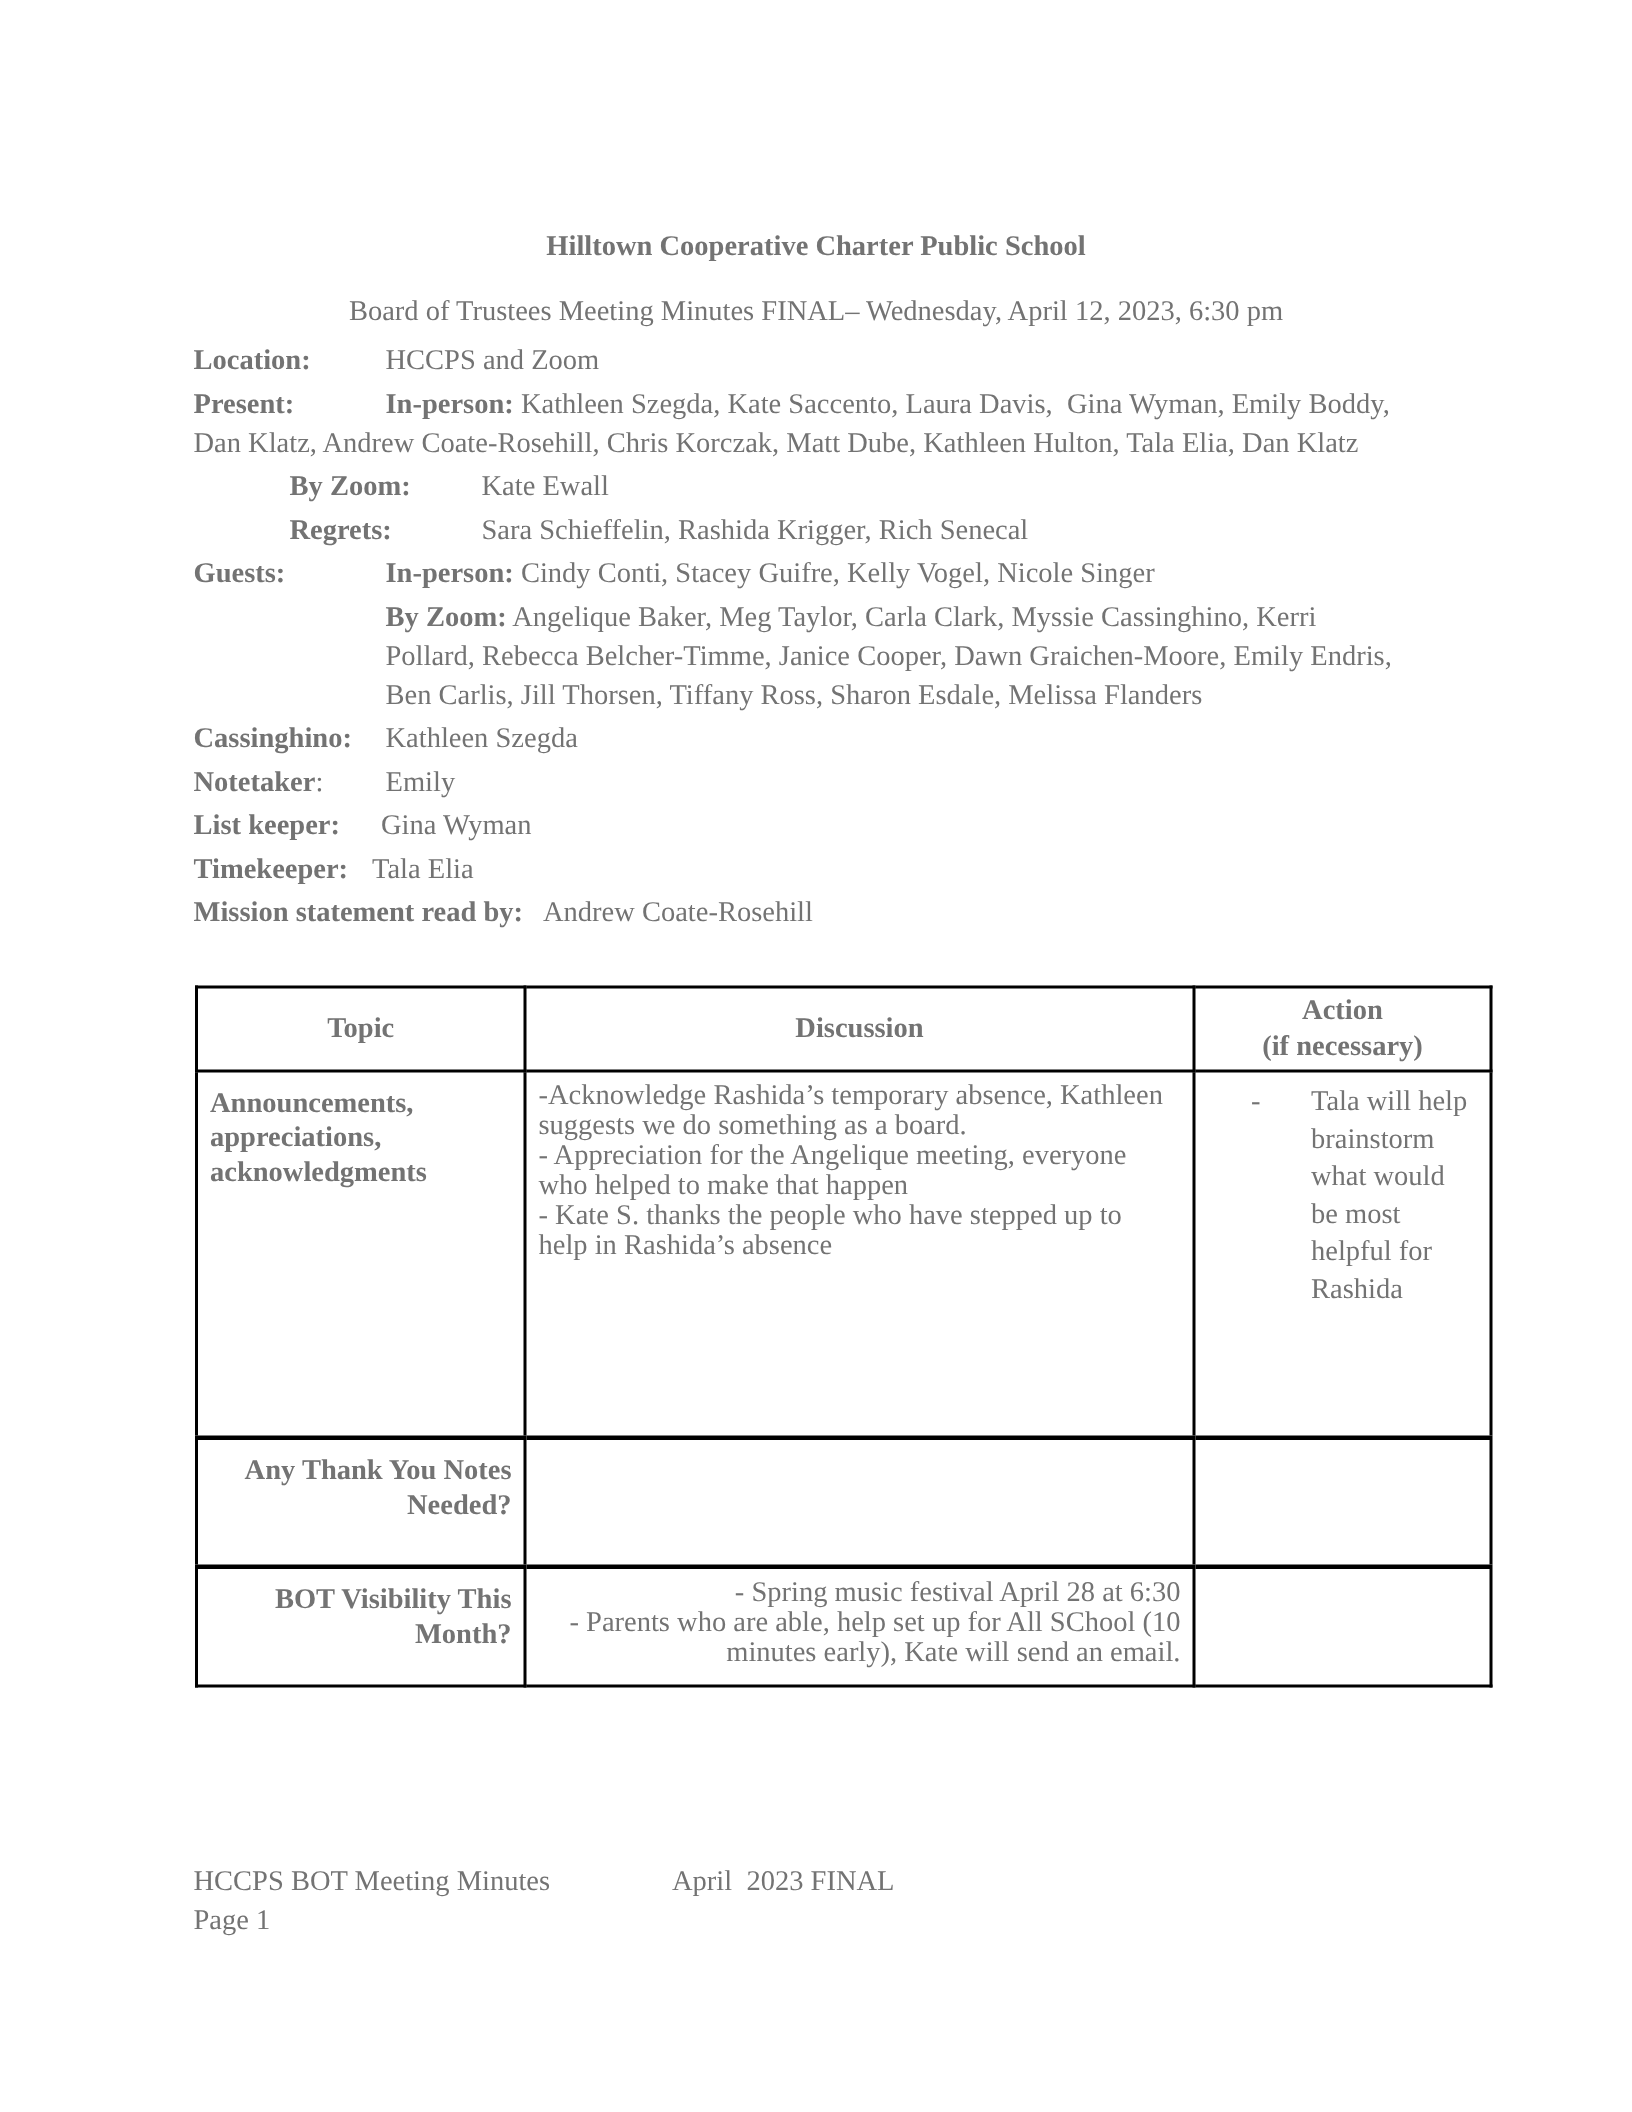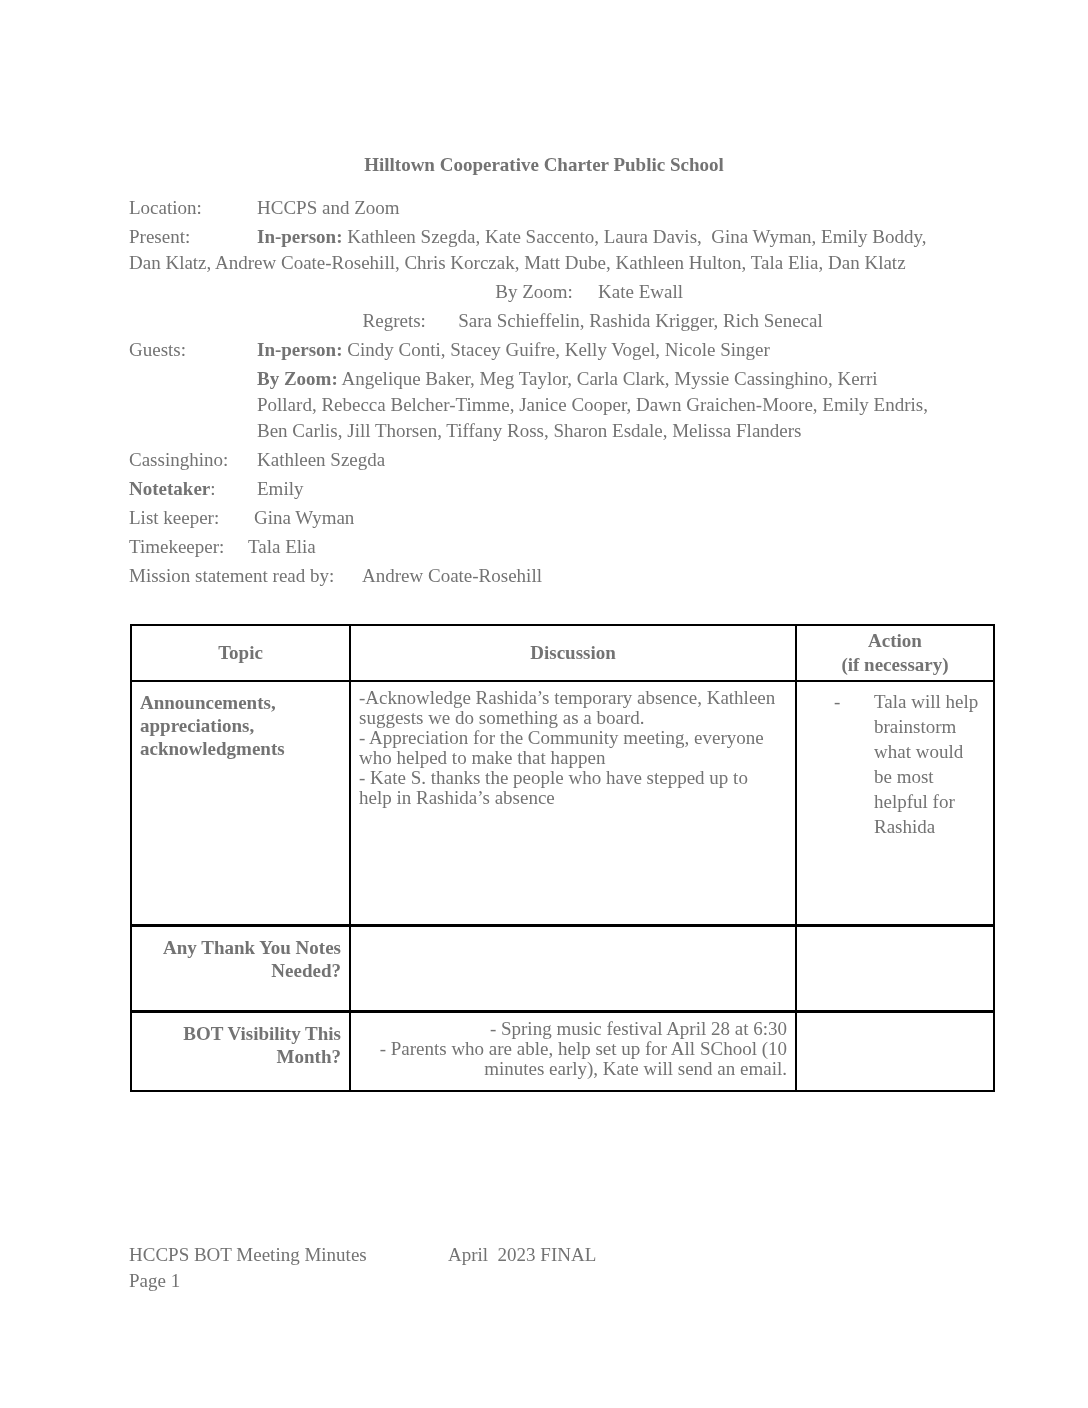--- a/index.html
+++ b/index.html
@@ -24,23 +24,23 @@
   }
   .doc-subtitle {
     text-align: center;
     margin: 0 0 7px 0;
   }
   .meta {
     width: 831px;
     margin-left: 129px;
   }
   .meta p { margin: 0 0 3px 0; }
-  .indent64  { margin-left: 64px !important; text-align: center; }
+  .indent64  { margin-left: 64px !important; }
   .indent128 { margin-left: 128px !important; }
-  .lbl { display: inline-block; font-weight: normal; }
+  .lbl { display: inline-block; font-weight: bold; }
   .lblbox { display: inline-block; }
   .lblbox b { font-weight: bold; }
   .sublbl { font-weight: bold; }
   .val { white-space: pre-wrap; }
 
   table.minutes {
     border-collapse: collapse;
     table-layout: fixed;
     width: 863px;
     margin: 35px 0 0 130px;
@@ -82,20 +82,21 @@
   }
   .f-left { display: inline-block; width: 319px; }
   .f-version { white-space: pre-wrap; }
 </style>
 </head>
 <body>
 
 <div class="page">
 
   <div class="doc-title">Hilltown Cooperative Charter Public School</div>
+  <div class="doc-subtitle">Board of Trustees Meeting Minutes FINAL– Wednesday, April 12, 2023, 6:30 pm</div>
 
   <div class="meta">
     <p><span class="lbl" style="width:128px">Location:</span><span class="val">HCCPS and Zoom</span></p>
 
     <p><span class="lbl" style="width:128px">Present:</span><span class="sublbl">In-person:</span><span class="val"> Kathleen Szegda, Kate Saccento, Laura Davis,  Gina Wyman, Emily Boddy,
 Dan Klatz, Andrew Coate-Rosehill, Chris Korczak, Matt Dube, Kathleen Hulton, Tala Elia, Dan Klatz</span></p>
 
     <p class="indent64"><span class="lbl" style="width:128px">By Zoom:</span><span class="val">Kate Ewall</span></p>
 
     <p class="indent64"><span class="lbl" style="width:128px">Regrets:</span><span class="val">Sara Schieffelin, Rashida Krigger, Rich Senecal</span></p>
@@ -128,21 +129,21 @@
         <td>Topic</td>
         <td>Discussion</td>
         <td class="pre">Action
 (if necessary)</td>
       </tr>
       <tr class="row-1">
         <td class="topic">Announcements, appreciations, acknowledgments</td>
         <td class="disc">
             <p>-Acknowledge Rashida’s temporary absence, Kathleen
 suggests we do something as a board.</p>
-            <p>- Appreciation for the Community meeting, everyone
+            <p>- Appreciation for the Angelique meeting, everyone
 who helped to make that happen</p>
             <p>- Kate S. thanks the people who have stepped up to
 help in Rashida’s absence</p>
           </td>
         <td class="act">
             <div class="action-item"><span class="dash">-</span><span class="pre">Tala will help
 brainstorm
 what would
 be most
 helpful for

